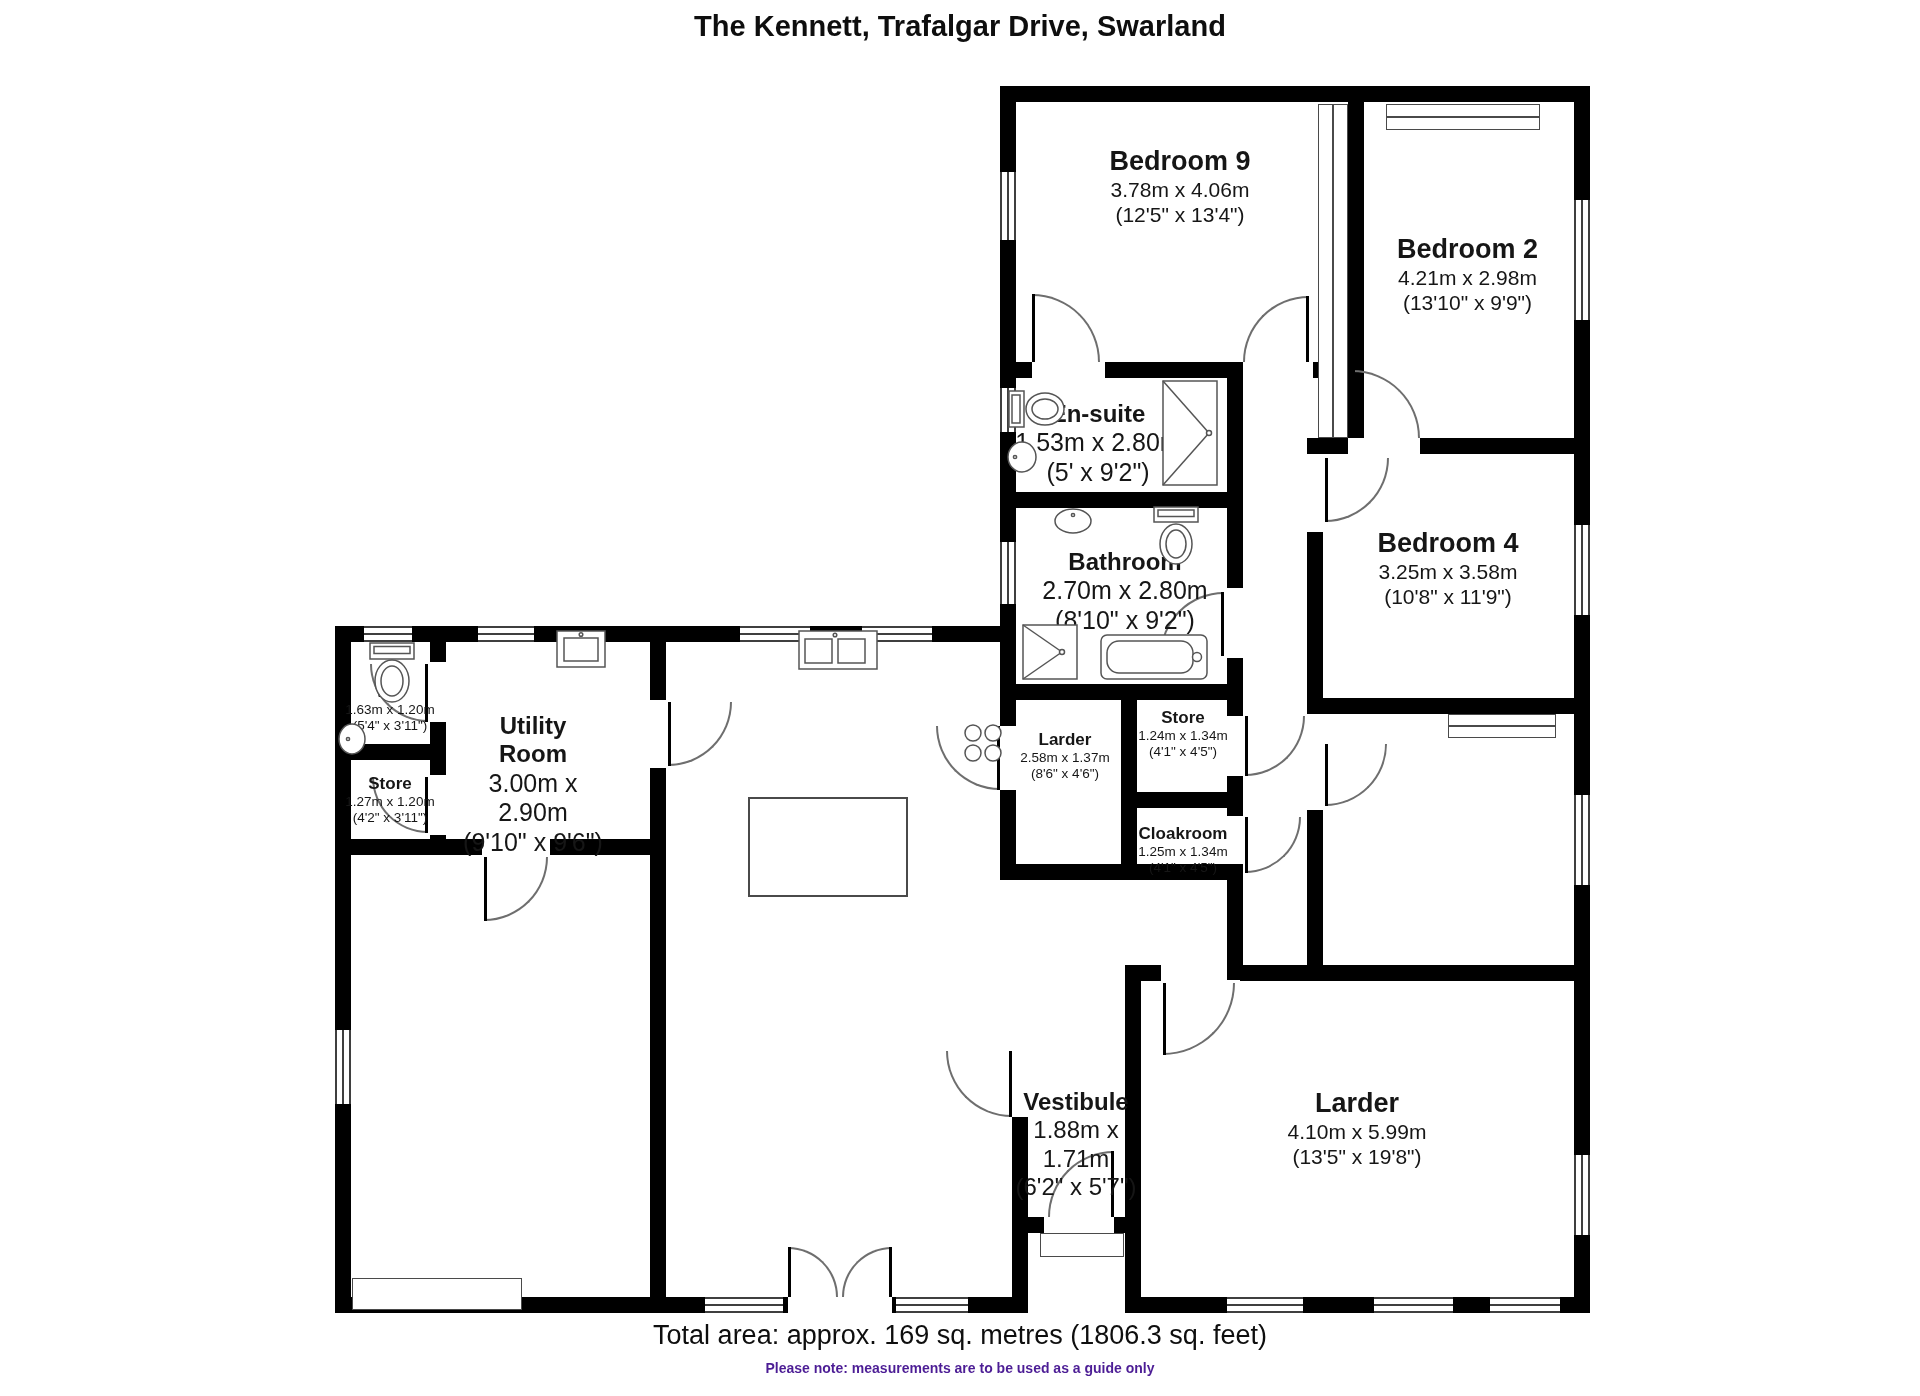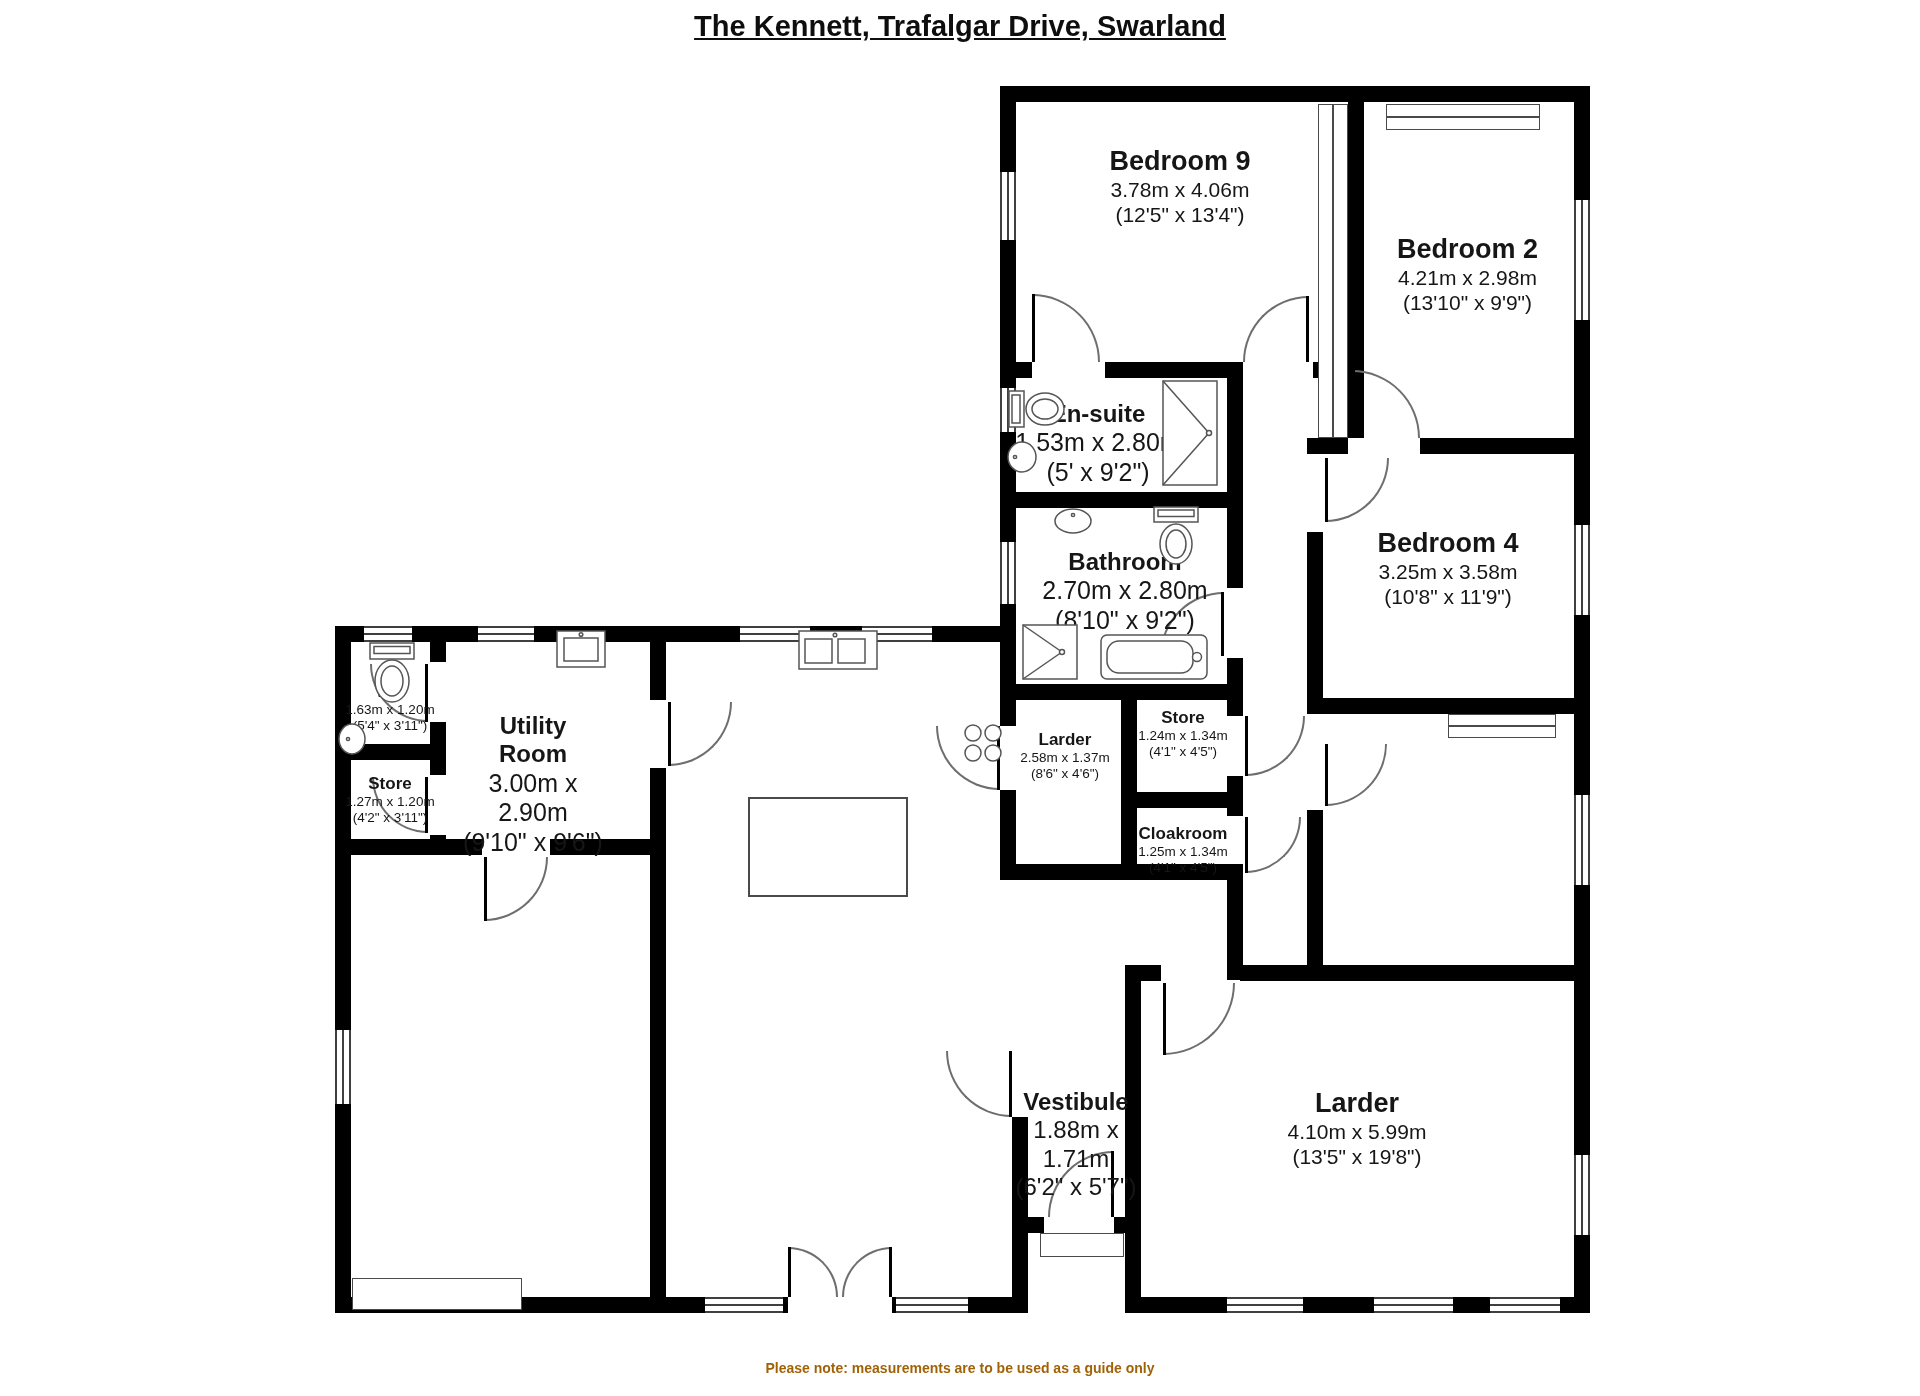--- a/index.html
+++ b/index.html
@@ -25,23 +25,23 @@
   .leaf{position:absolute;background:#000;}
   .island{position:absolute;background:#fff;border:2px solid #4a4a4a;}
   .fx{position:absolute;}
   .room{position:absolute;text-align:center;color:#161616;line-height:1.18;}
   .room .nm{display:block;font-weight:bold;}
   .room .d{display:block;}
   .lg .nm{font-size:27px}.lg .d{font-size:21px}
   .md .nm{font-size:24px}.md .d{font-size:25px}
   .vd .nm{font-size:24px}.vd .d{font-size:24px}
   .sm .nm{font-size:17px}.sm .d{font-size:13.5px}
-  .title{position:absolute;top:10px;left:0;width:100%;text-align:center;font-size:29px;font-weight:bold;color:#0e0e0e;text-decoration:underline;}
+  .title{position:absolute;top:10px;left:0;width:100%;text-align:center;font-size:29px;font-weight:bold;color:#0e0e0e;}
   .total{position:absolute;top:1320px;left:0;width:100%;text-align:center;font-size:27px;color:#0e0e0e;}
-  .note{position:absolute;top:1360px;left:0;width:100%;text-align:center;font-size:14px;font-weight:bold;color:#a16207;}
+  .note{position:absolute;top:1360px;left:0;width:100%;text-align:center;font-size:14px;font-weight:bold;color:#4c1d95;}
 </style>
 </head>
 <body>
 
 <div id="stage">
   <div class="title">The Kennett, Trafalgar Drive, Swarland</div>
 
   <div id="plan">
       <div class="wall" style="left: 1000px; top: 86px; width: 590px; height: 16px;"></div>
       <div class="wall" style="left: 1574px; top: 86px; width: 16px; height: 1227px;"></div>
@@ -299,14 +299,15 @@
   </svg>
   <svg class="fx" style="left:960px;top:720px" width="46" height="46">
     <g stroke="#555" fill="#fff" stroke-width="1.5">
       <circle cx="13" cy="13" r="8"></circle>
         <circle cx="33" cy="13" r="8"></circle>
         <circle cx="13" cy="33" r="8"></circle>
         <circle cx="33" cy="33" r="8"></circle>
     </g>
   </svg>
 
+  <div class="total">Total area: approx. 169 sq. metres (1806.3 sq. feet)</div>
   <div class="note">Please note: measurements are to be used as a guide only</div>
 </div>
 
 </body></html>

